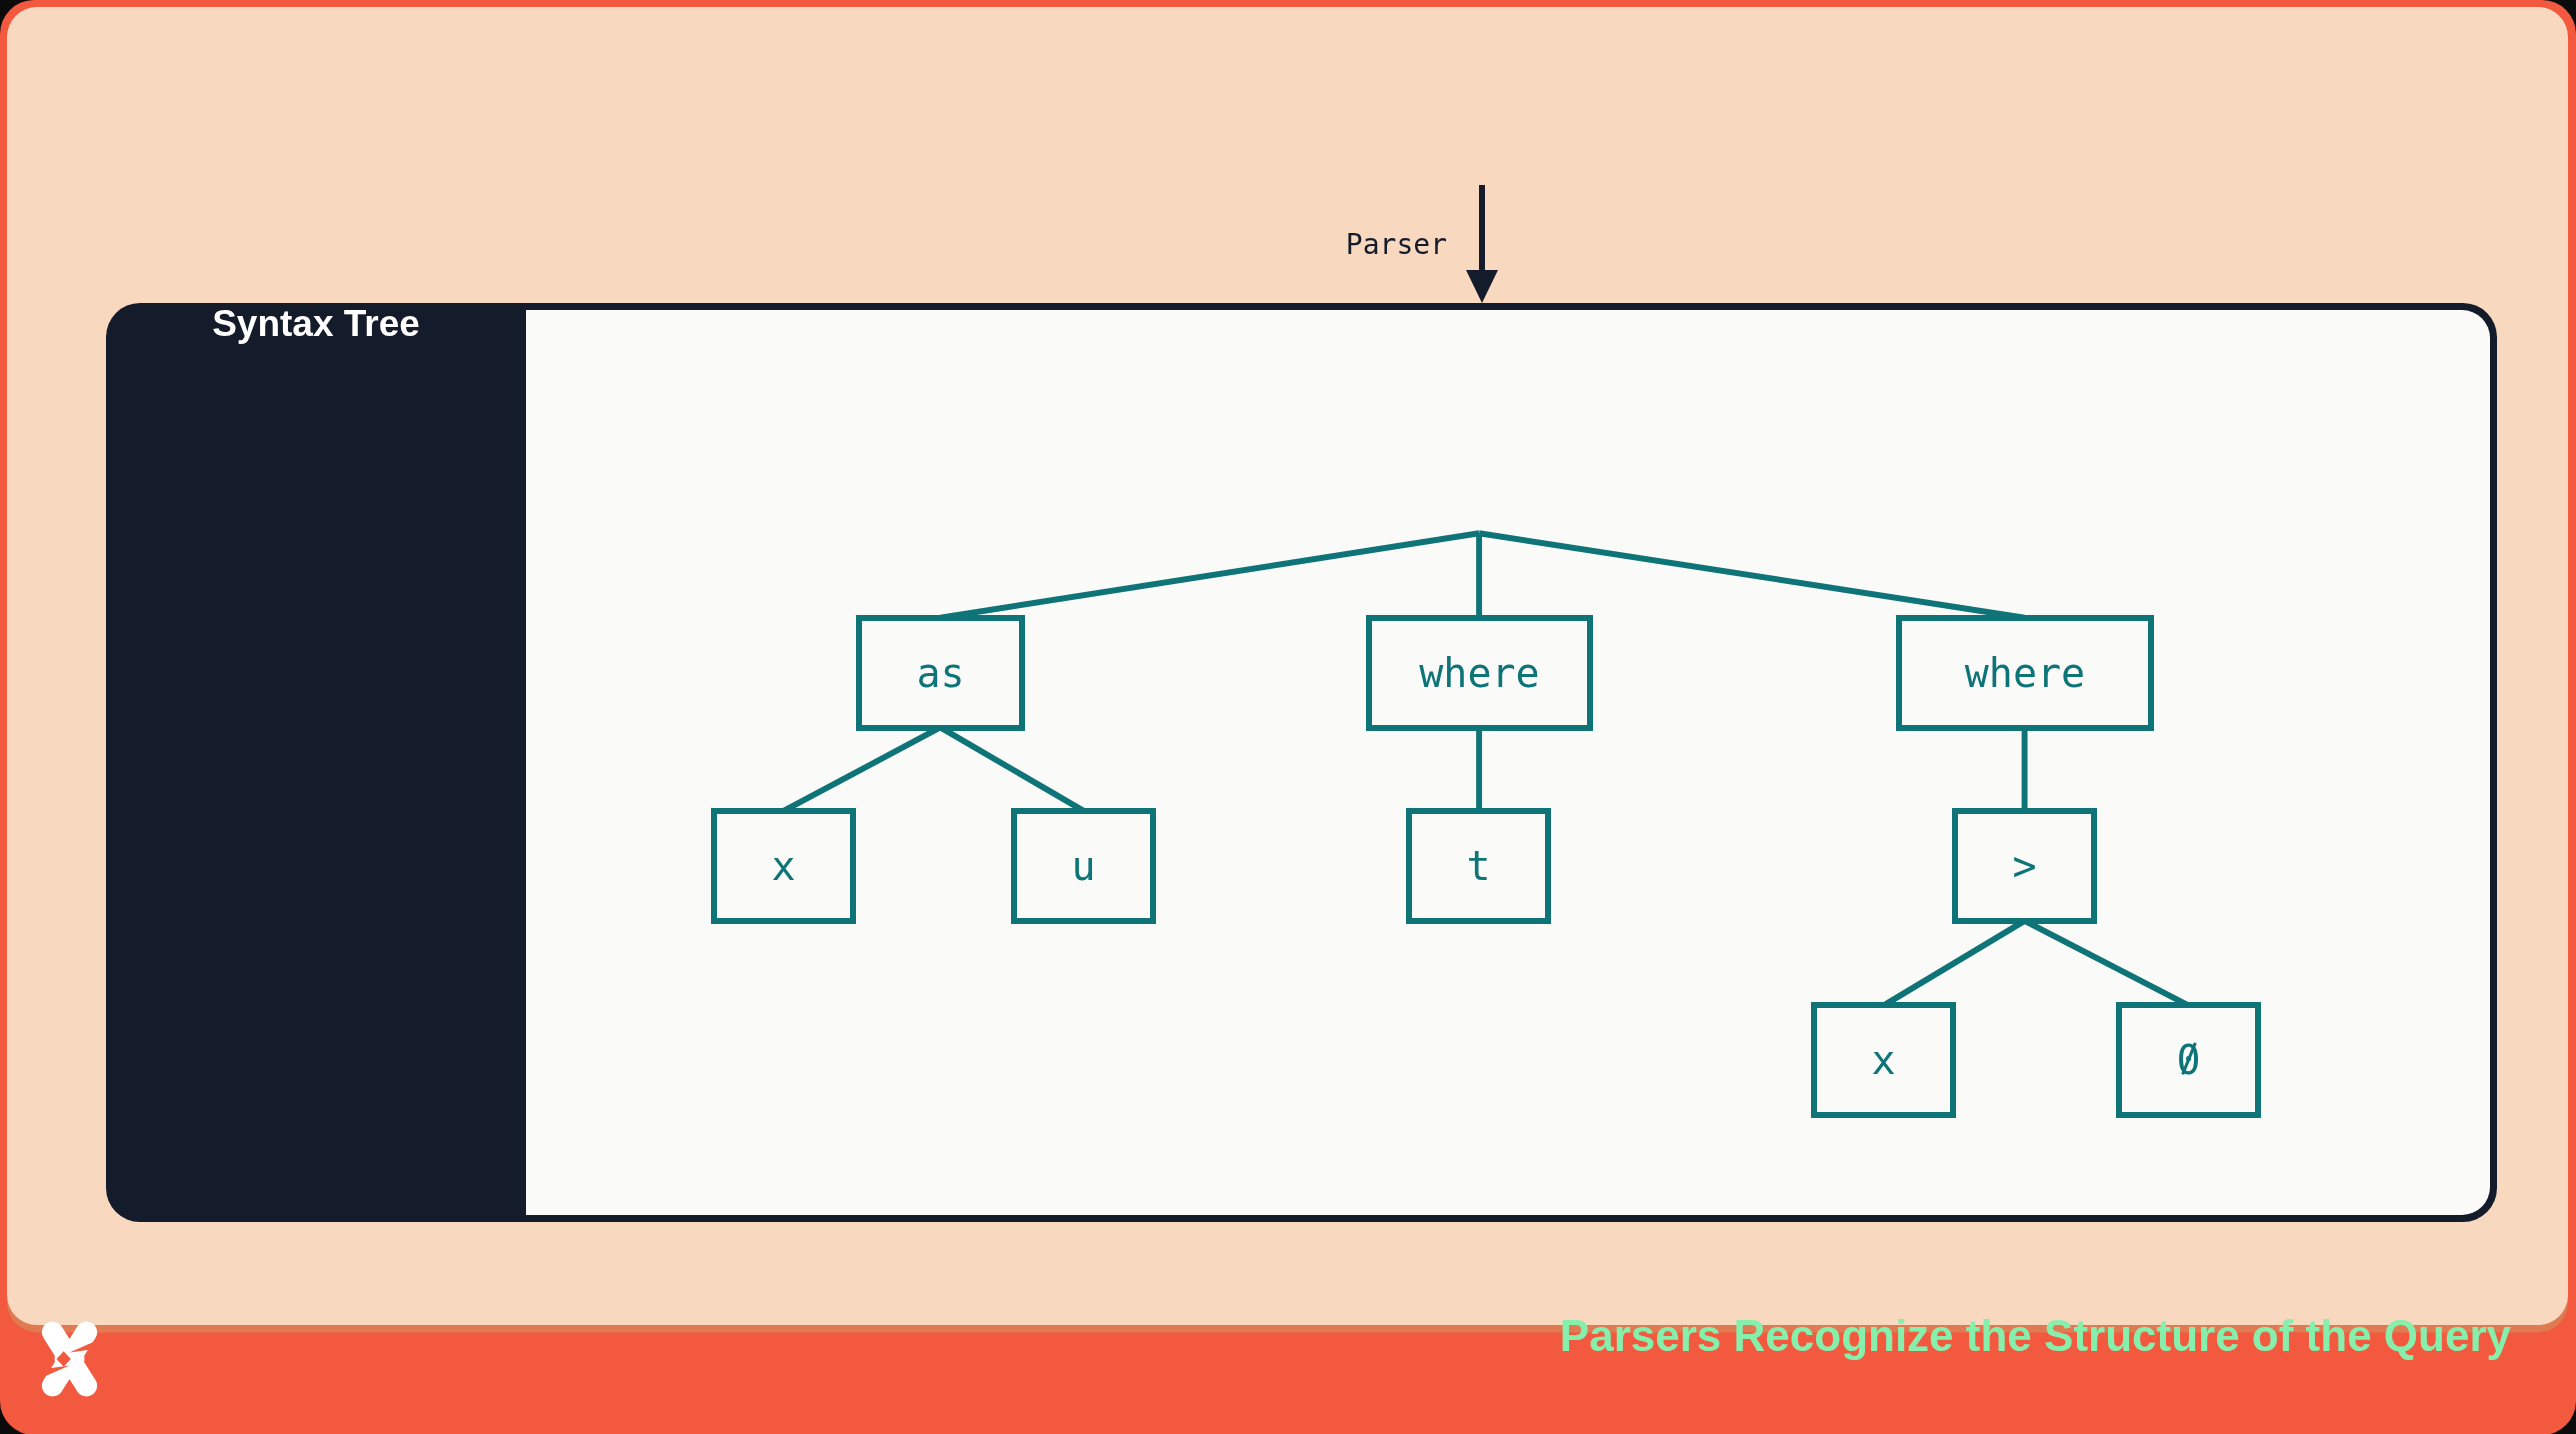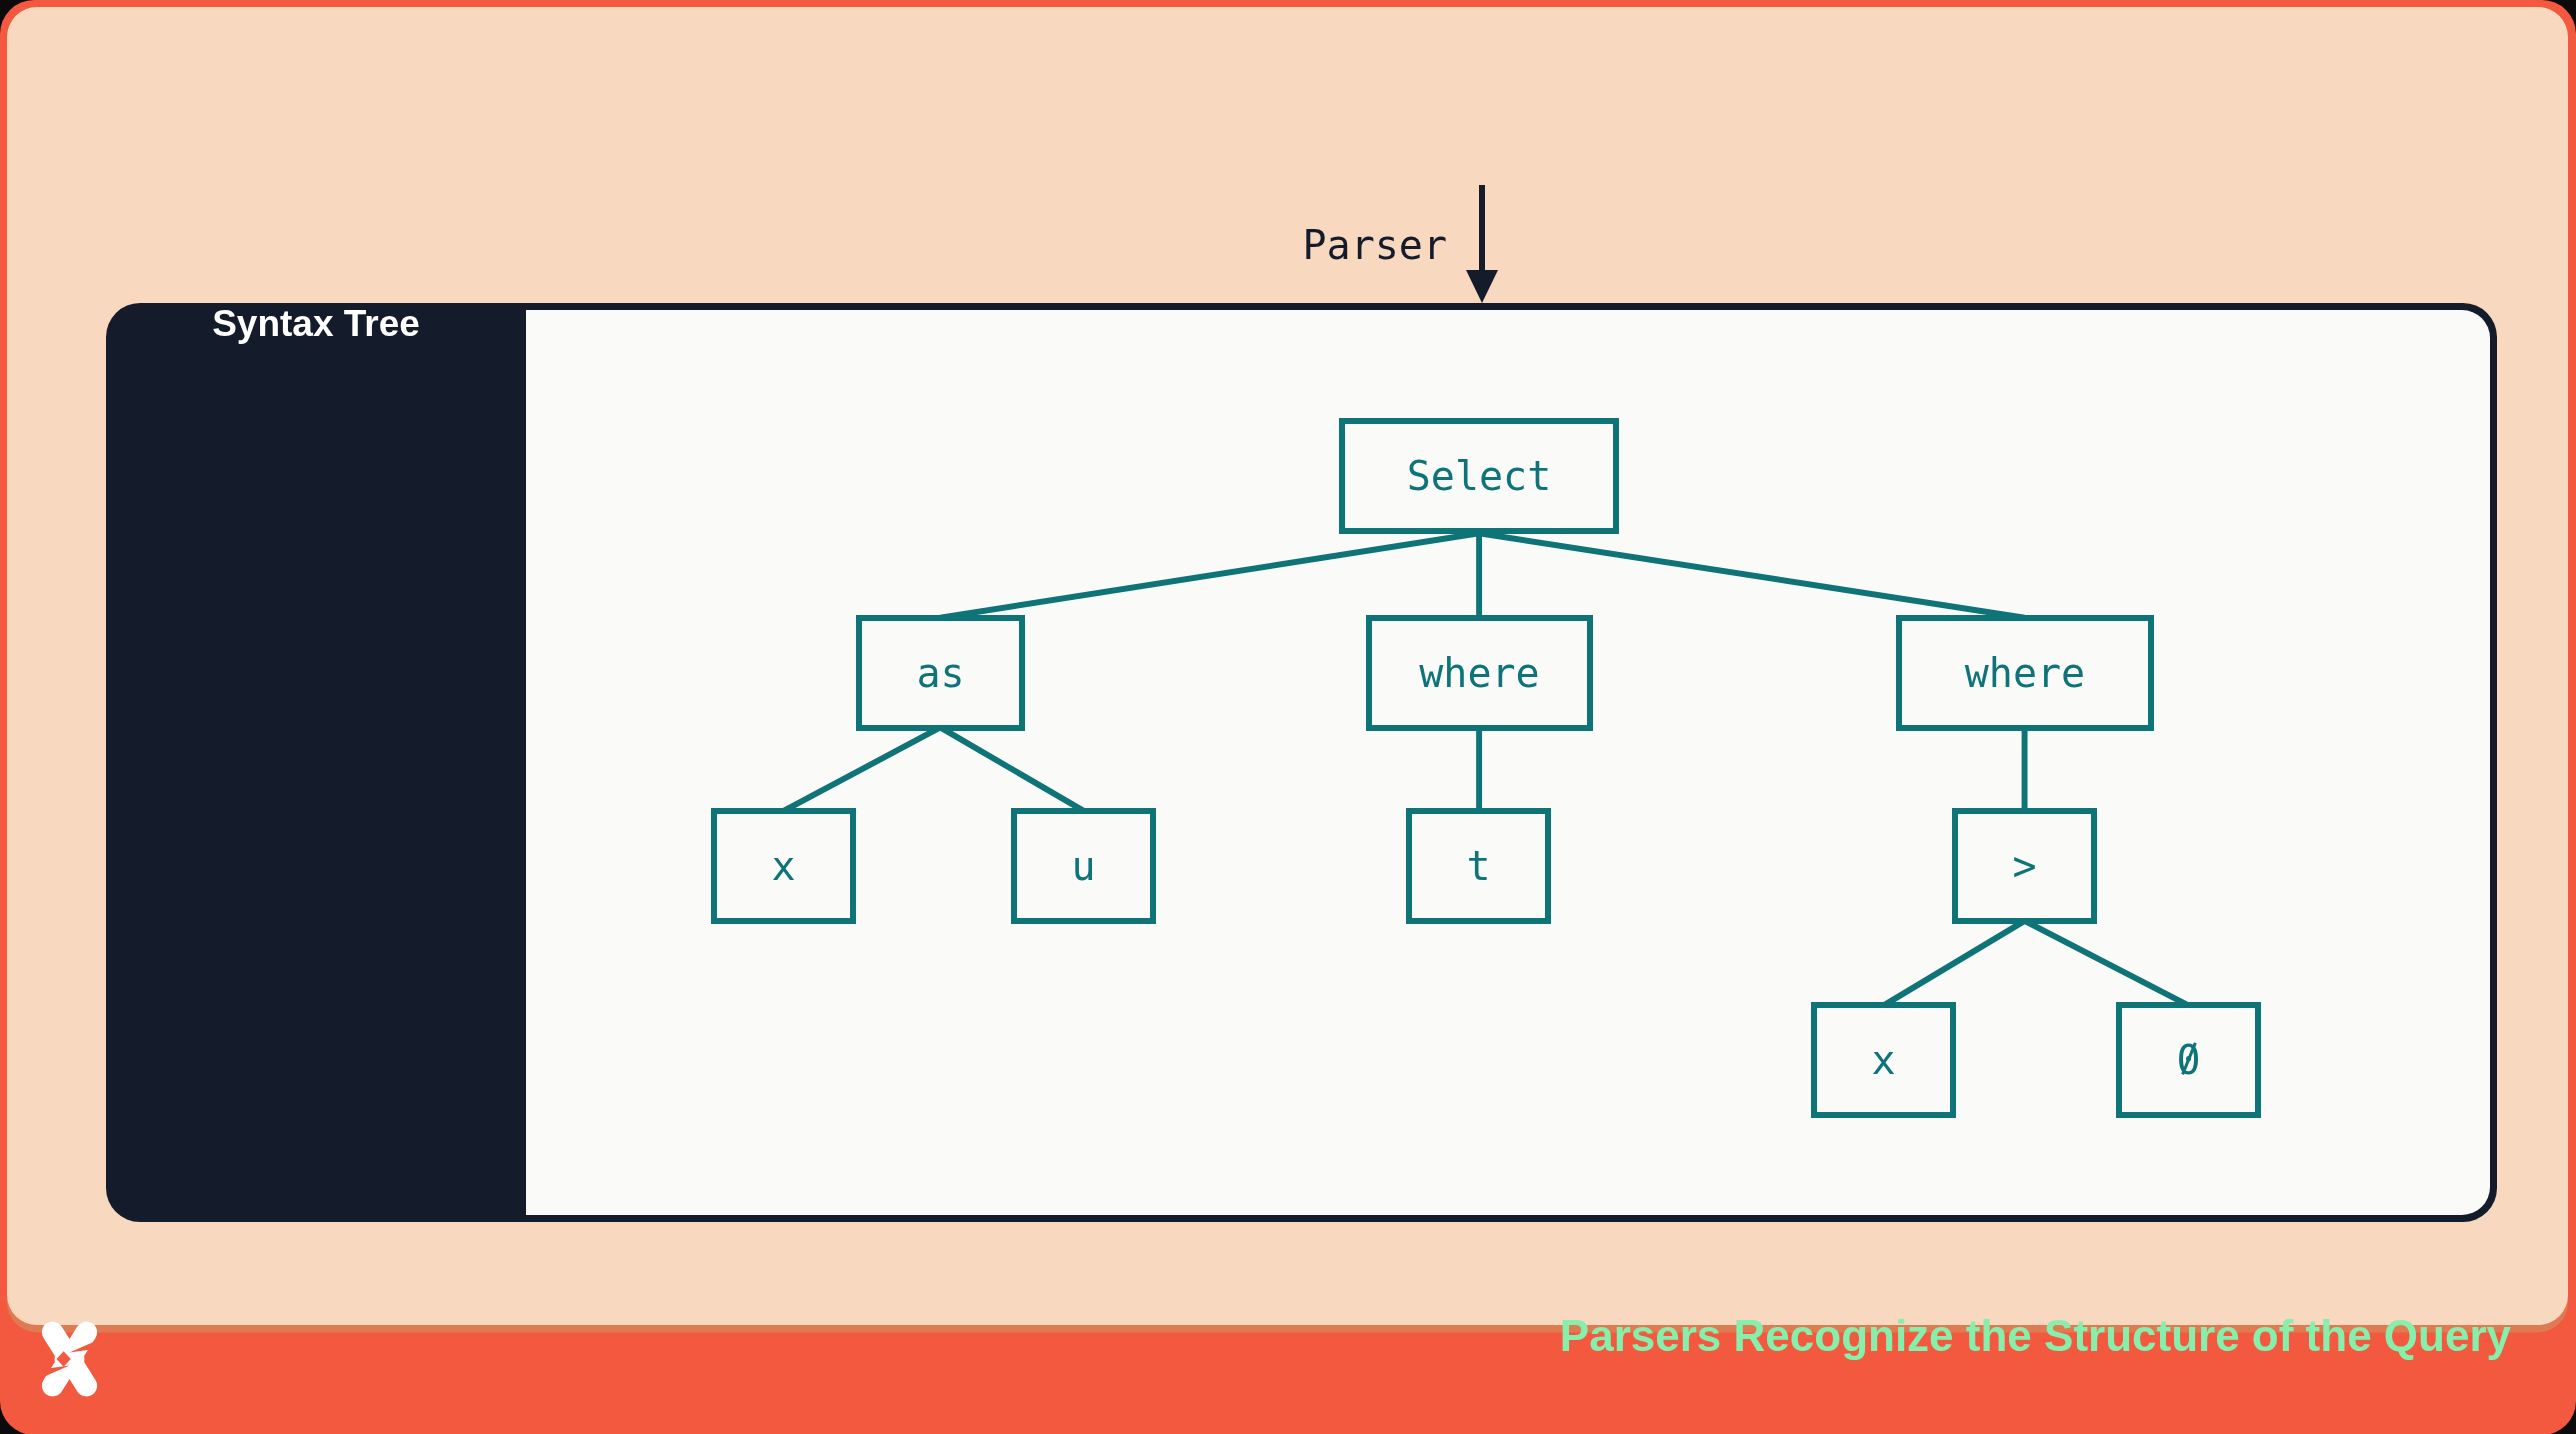--- a/index.html
+++ b/index.html
@@ -24,21 +24,21 @@
                display:flex; align-items:center; }
   .sql-query { font-family:"DejaVu Sans Mono", monospace; font-size:42px; color:#141B2B;
                padding-left:87px; white-space:pre; }
 
   
   .parser-line { position:absolute; left:1479px; top:185px; width:6px; height:89px; background:#141B2B; }
   .parser-head { position:absolute; left:1466px; top:270px; width:0; height:0;
                  border-left:16.3px solid transparent; border-right:16.3px solid transparent;
                  border-top:33px solid #141B2B; }
   .parser-label { position:absolute; right:1129px; top:224px; height:42px; line-height:42px;
-                  font-family:"DejaVu Sans Mono", monospace; font-size:40px; color:#141B2B; }
+                  font-family:"DejaVu Sans Mono", monospace; font-size:28px; color:#141B2B; }
 
   
   .tree-box { position:absolute; left:106px; top:303px; width:2391px; height:919px;
               background:#141B2B; border-radius:34px; }
   .tree-label-sec { position:absolute; left:0; top:0; bottom:0; width:420px;
                     display:flex; align-items:flex-start; justify-content:center; }
   .tree-label-sec span { color:#FFFFFF; font-size:37px; font-weight:700; }
   .tree-white { position:absolute; left:420px; top:6.7px; right:6.7px; bottom:6.7px;
                 background:#FAFAF8; border-radius:0 28px 28px 0; overflow:hidden; }
 
@@ -92,23 +92,20 @@
         <line x1="1286" y1="301" x2="1286" y2="415"></line>
         <line x1="1286" y1="301" x2="2022" y2="415"></line>
         <line x1="559" y1="563" x2="347" y2="676"></line>
         <line x1="559" y1="563" x2="753" y2="676"></line>
         <line x1="1286" y1="563" x2="1286" y2="676"></line>
         <line x1="2022" y1="563" x2="2022" y2="676"></line>
         <line x1="2022" y1="824" x2="1832" y2="938"></line>
         <line x1="2022" y1="824" x2="2243" y2="938"></line>
       </svg>
 
-      <div class="node n-select">
-        <span>Select</span>
-      </div>
       <div class="node n-as">
         <span>as</span>
       </div>
       <div class="node n-from">
         <span>where</span>
       </div>
       <div class="node n-where">
         <span>where</span>
       </div>
       <div class="node n-x1">

